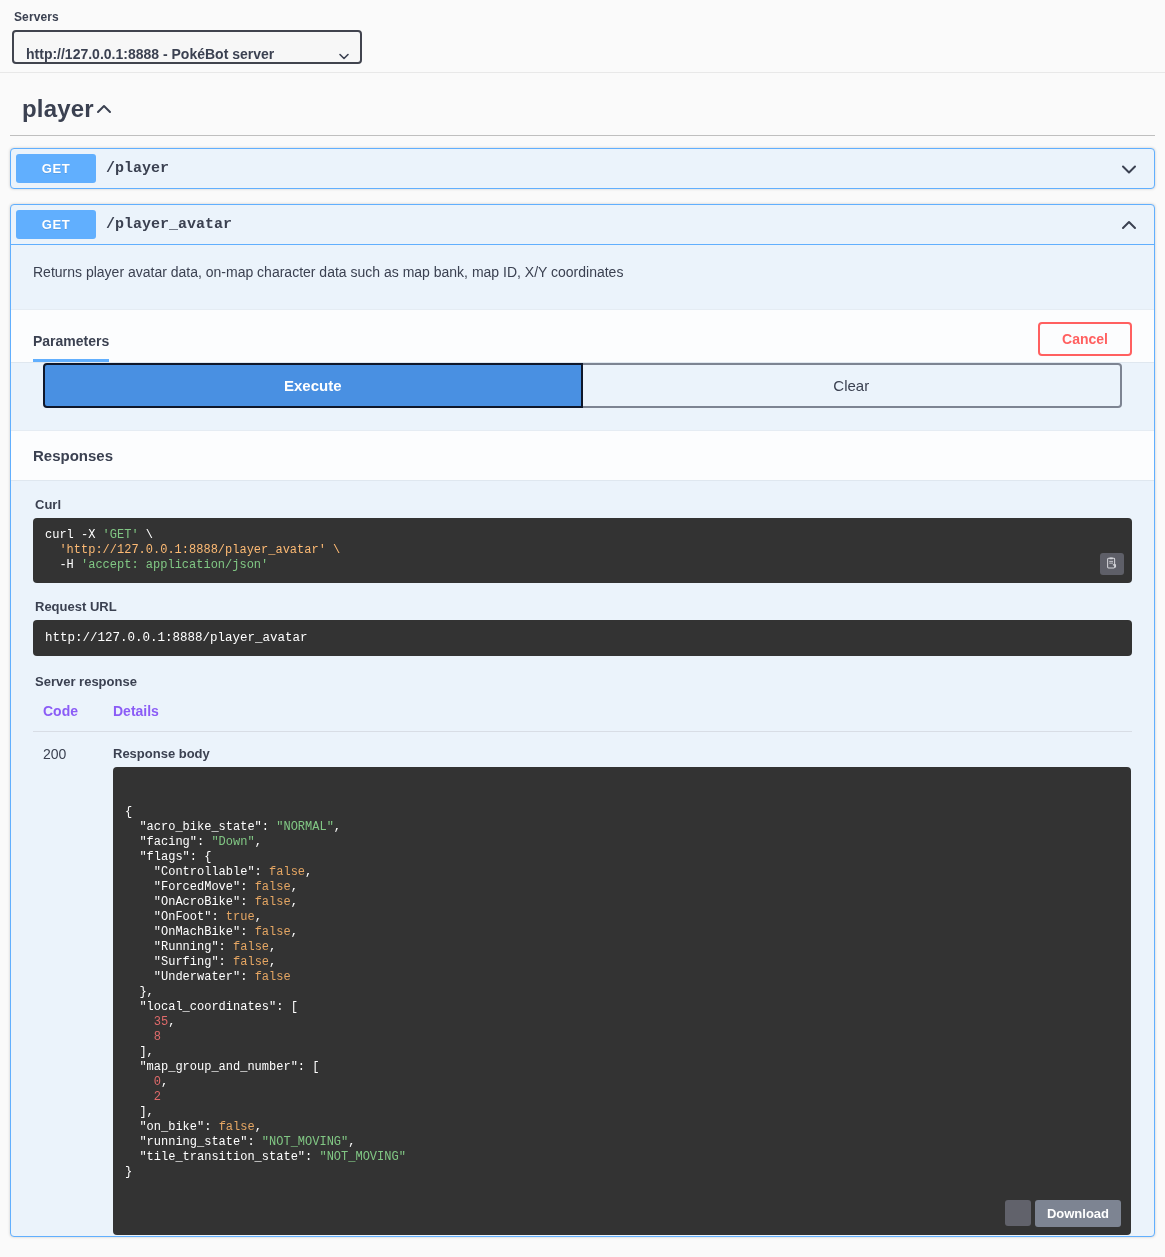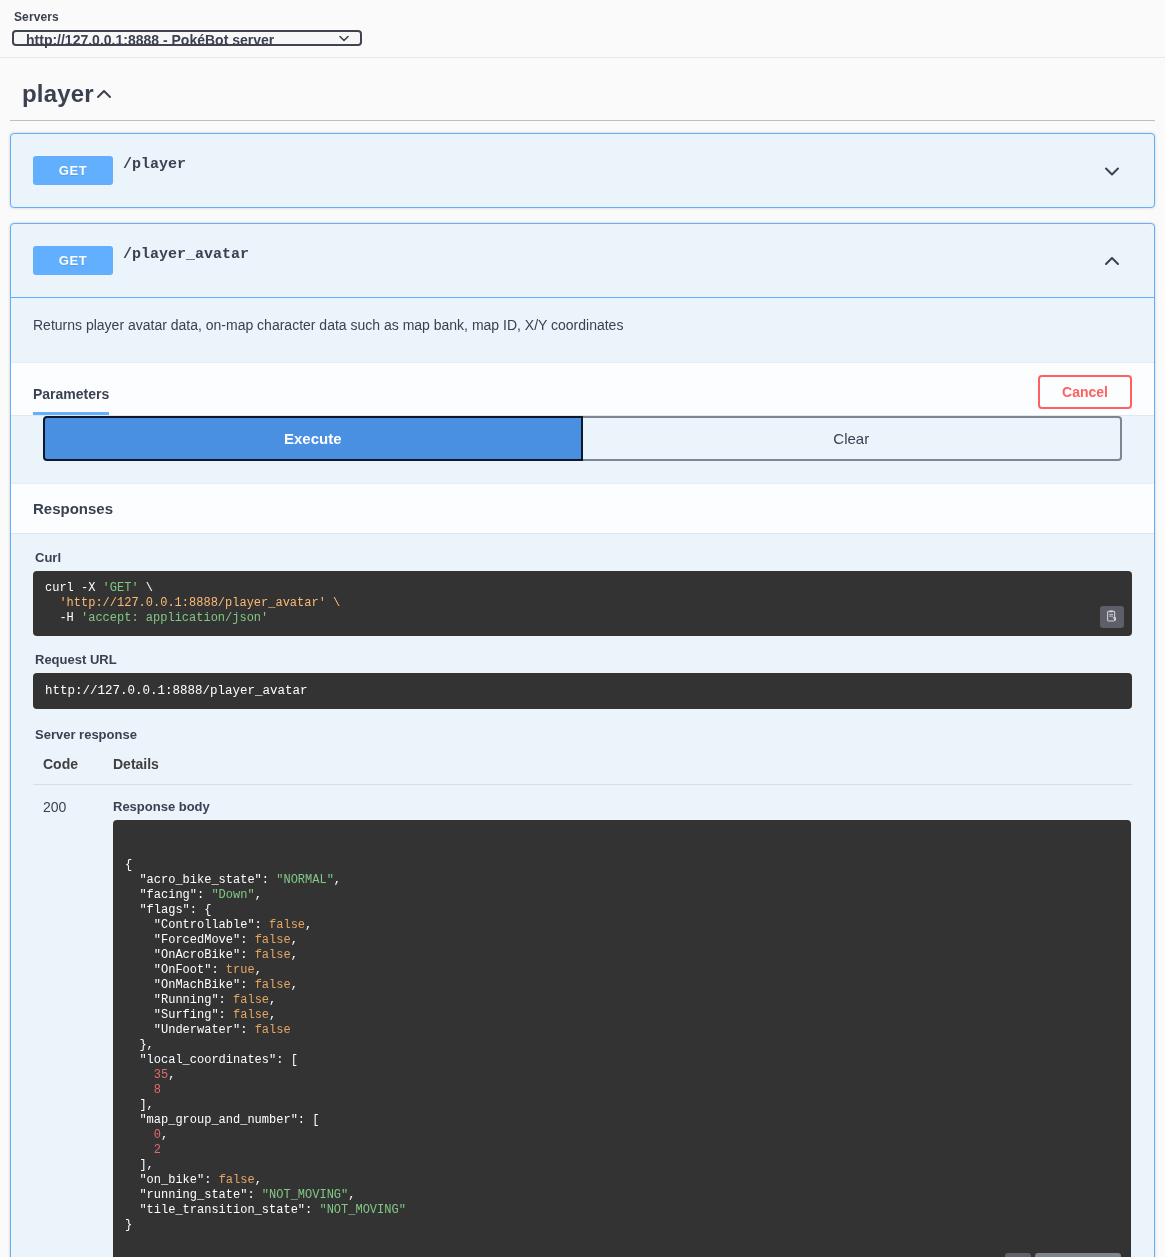--- a/index.html
+++ b/index.html
@@ -20,24 +20,24 @@
   }
   .servers-label {
     font-size: 12px;
     font-weight: bold;
     color: #3b4151;
     margin: 0 0 6px 2px;
     letter-spacing: .1px;
   }
   .server-select {
     display: inline-flex;
-    align-items: flex-start;
+    align-items: flex-end;
     justify-content: space-between;
     min-width: 350px;
-    height: 16px;
+    height: 34px;
     padding: 0 10px 0 12px;
     border: 2px solid #41444e;
     border-radius: 4px;
     background: #f7f7f7;
     font-size: 14px;
     font-weight: bold;
     color: #3b4151;
     cursor: pointer;
   }
   .server-select .caret {
@@ -67,22 +67,22 @@
   
   .op {
     margin: 0 0 15px 0;
     border: 1px solid #61affe;
     border-radius: 4px;
     background: #ebf3fb;
     box-shadow: 0 0 3px rgba(0,0,0,.19);
   }
   .op.expanded { background:#ebf3fb; }
   .op-summary {
-    display: flex; 
-    padding: 22px;
+    display: flex; align-items: center;
+    padding: 5px;
     cursor: pointer;
   }
   .method {
     width: 80px;
     min-width: 80px;
     text-align: center;
     padding: 7px 0;
     border-radius: 3px;
     background: #61affe;
     color: #fff;
@@ -242,21 +242,21 @@
     font-weight: bold;
     color: #3b4151;
     margin: 0 0 14px 2px;
   }
 
   .resp-table { width: 100%; border-collapse: collapse; }
   .resp-table th {
     text-align: left;
     font-size: 14px;
     font-weight: bold;
-    color: #404040;
+    color: #8b5cf6;
     padding: 0 0 12px 0;
     border-bottom: 1px solid #d8dde5;
   }
   .resp-table th.col-code { width: 70px; padding-left: 10px; }
   .resp-table th.col-details { padding-left: 10px; }
   .resp-table td { vertical-align: top; padding-top: 14px; }
   .resp-table td.col-code {
     width: 70px;
     padding-left: 10px;
     font-size: 14px;

